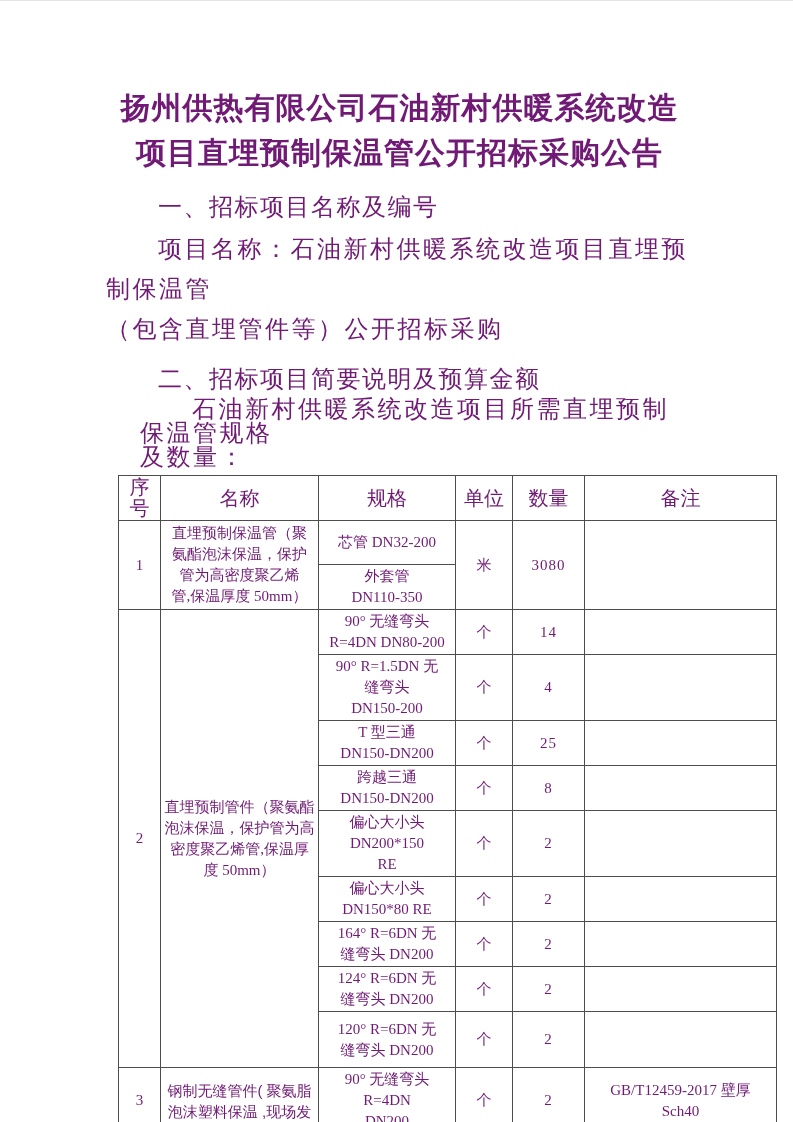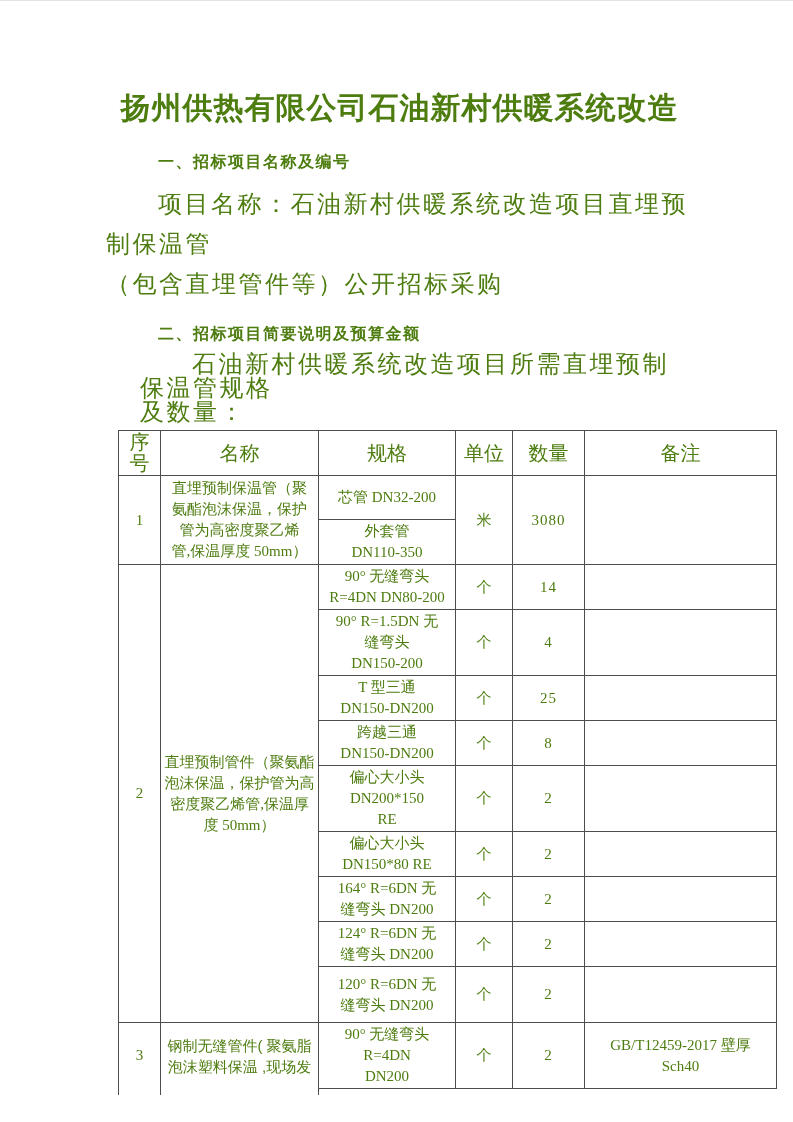--- a/index.html
+++ b/index.html
@@ -5,38 +5,38 @@
   * { margin: 0; padding: 0; box-sizing: border-box; }
   html, body { background: #9e9e9e; }
   .page {
     position: relative;
     width: 793px;
     height: 1122px;
     margin: 0 auto;
     background: #ffffff;
     border-top: 1px solid #e3e3e3;
     overflow: hidden;
-    color: #4d7c0f;
+    color: #701a75;
     font-family: "Liberation Serif", "DejaVu Serif", serif;
   }
   .content { padding: 0 100px 0 106px; }
 
   .doc-title {
     margin-top: 84px;
     text-align: center;
     font-weight: bold;
     font-size: 30px;
     line-height: 45px;
     letter-spacing: 1px;
     font-family: "Liberation Serif", "DejaVu Serif", serif;
   }
   .heading {
     font-family: "Liberation Sans", "DejaVu Sans", sans-serif;
-    font-weight: bold;
-    font-size: 16px;
+    font-weight: normal;
+    font-size: 24px;
     line-height: 28px;
     letter-spacing: 1.5px;
     padding-left: 52px;
   }
   .h1 { margin-top: 18px; }
   .h2 { margin-top: 16px; }
   .para {
     font-size: 24px;
     line-height: 40px;
     letter-spacing: 2.5px;
@@ -92,20 +92,21 @@
   .stub .stub-name { border-right: 1px solid #4d4d4d; }
 </style>
 </head>
 <body>
 
 <div class="page">
   <div class="content">
 
     <div class="doc-title">
       <div>扬州供热有限公司石油新村供暖系统改造</div>
+      <div>项目直埋预制保温管公开招标采购公告</div>
     </div>
 
     <div class="heading h1">一、招标项目名称及编号</div>
     <div class="para p1">项目名称：石油新村供暖系统改造项目直埋预制保温管
 （包含直埋管件等）公开招标采购</div>
 
     <div class="heading h2">二、招标项目简要说明及预算金额</div>
     <div class="para p2">石油新村供暖系统改造项目所需直埋预制保温管规格
 及数量：</div>
 

